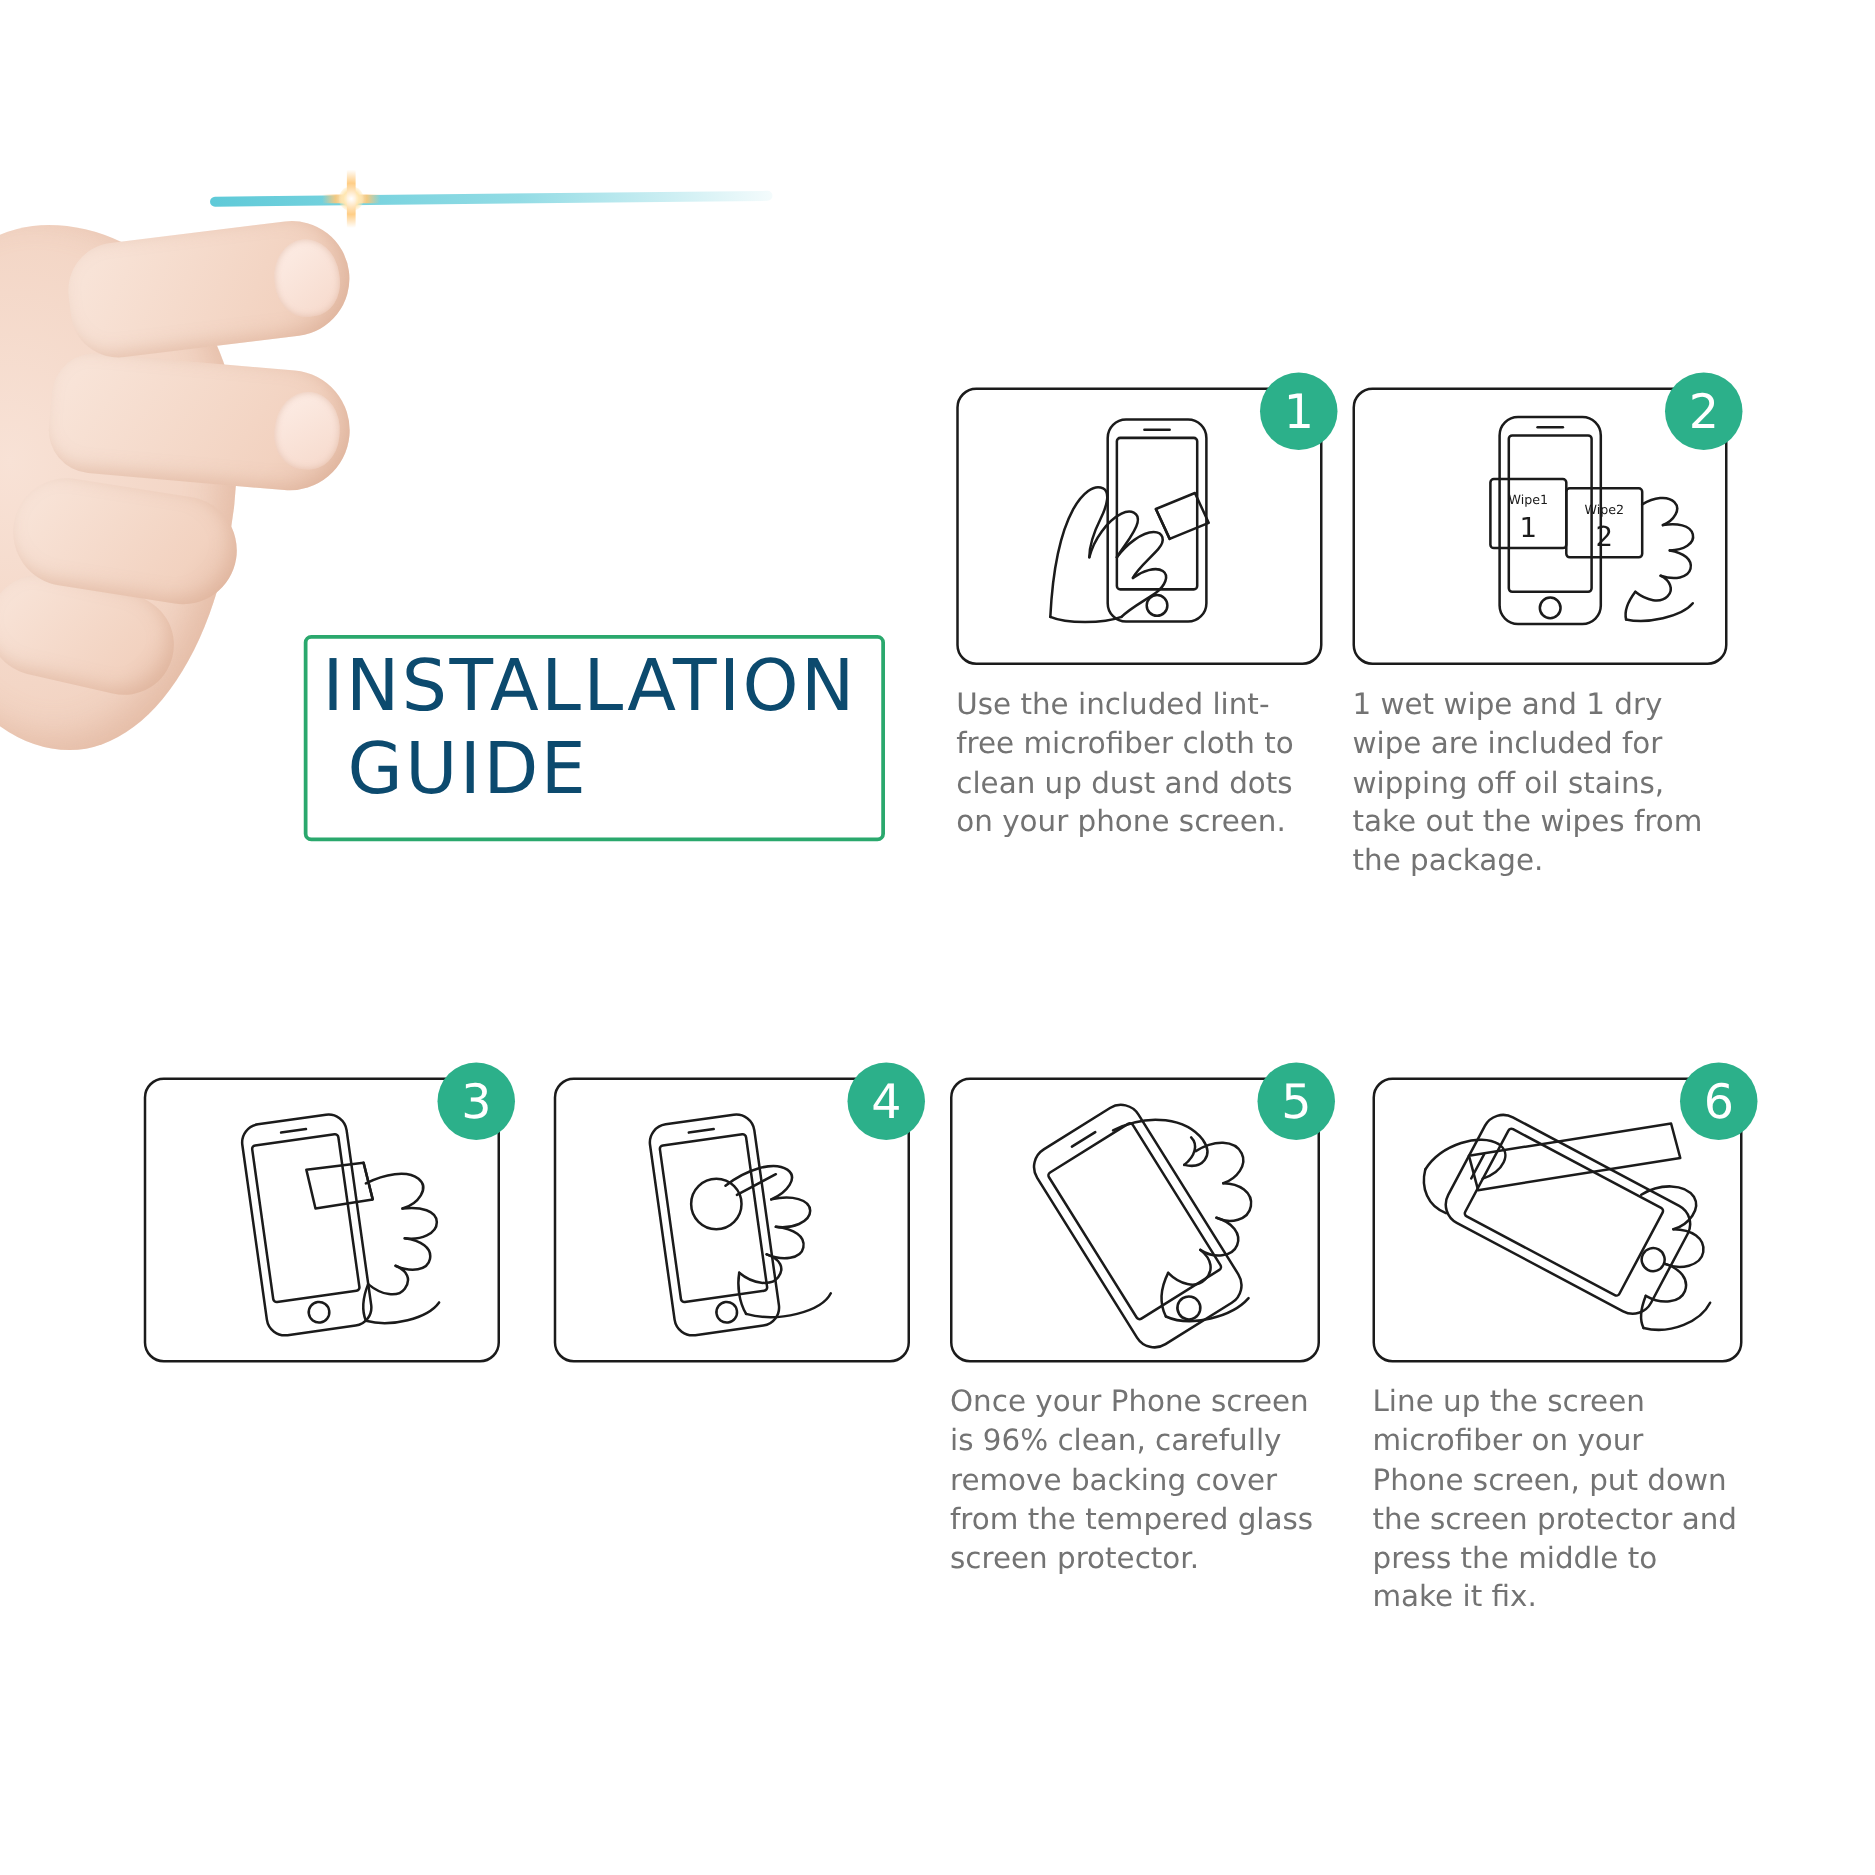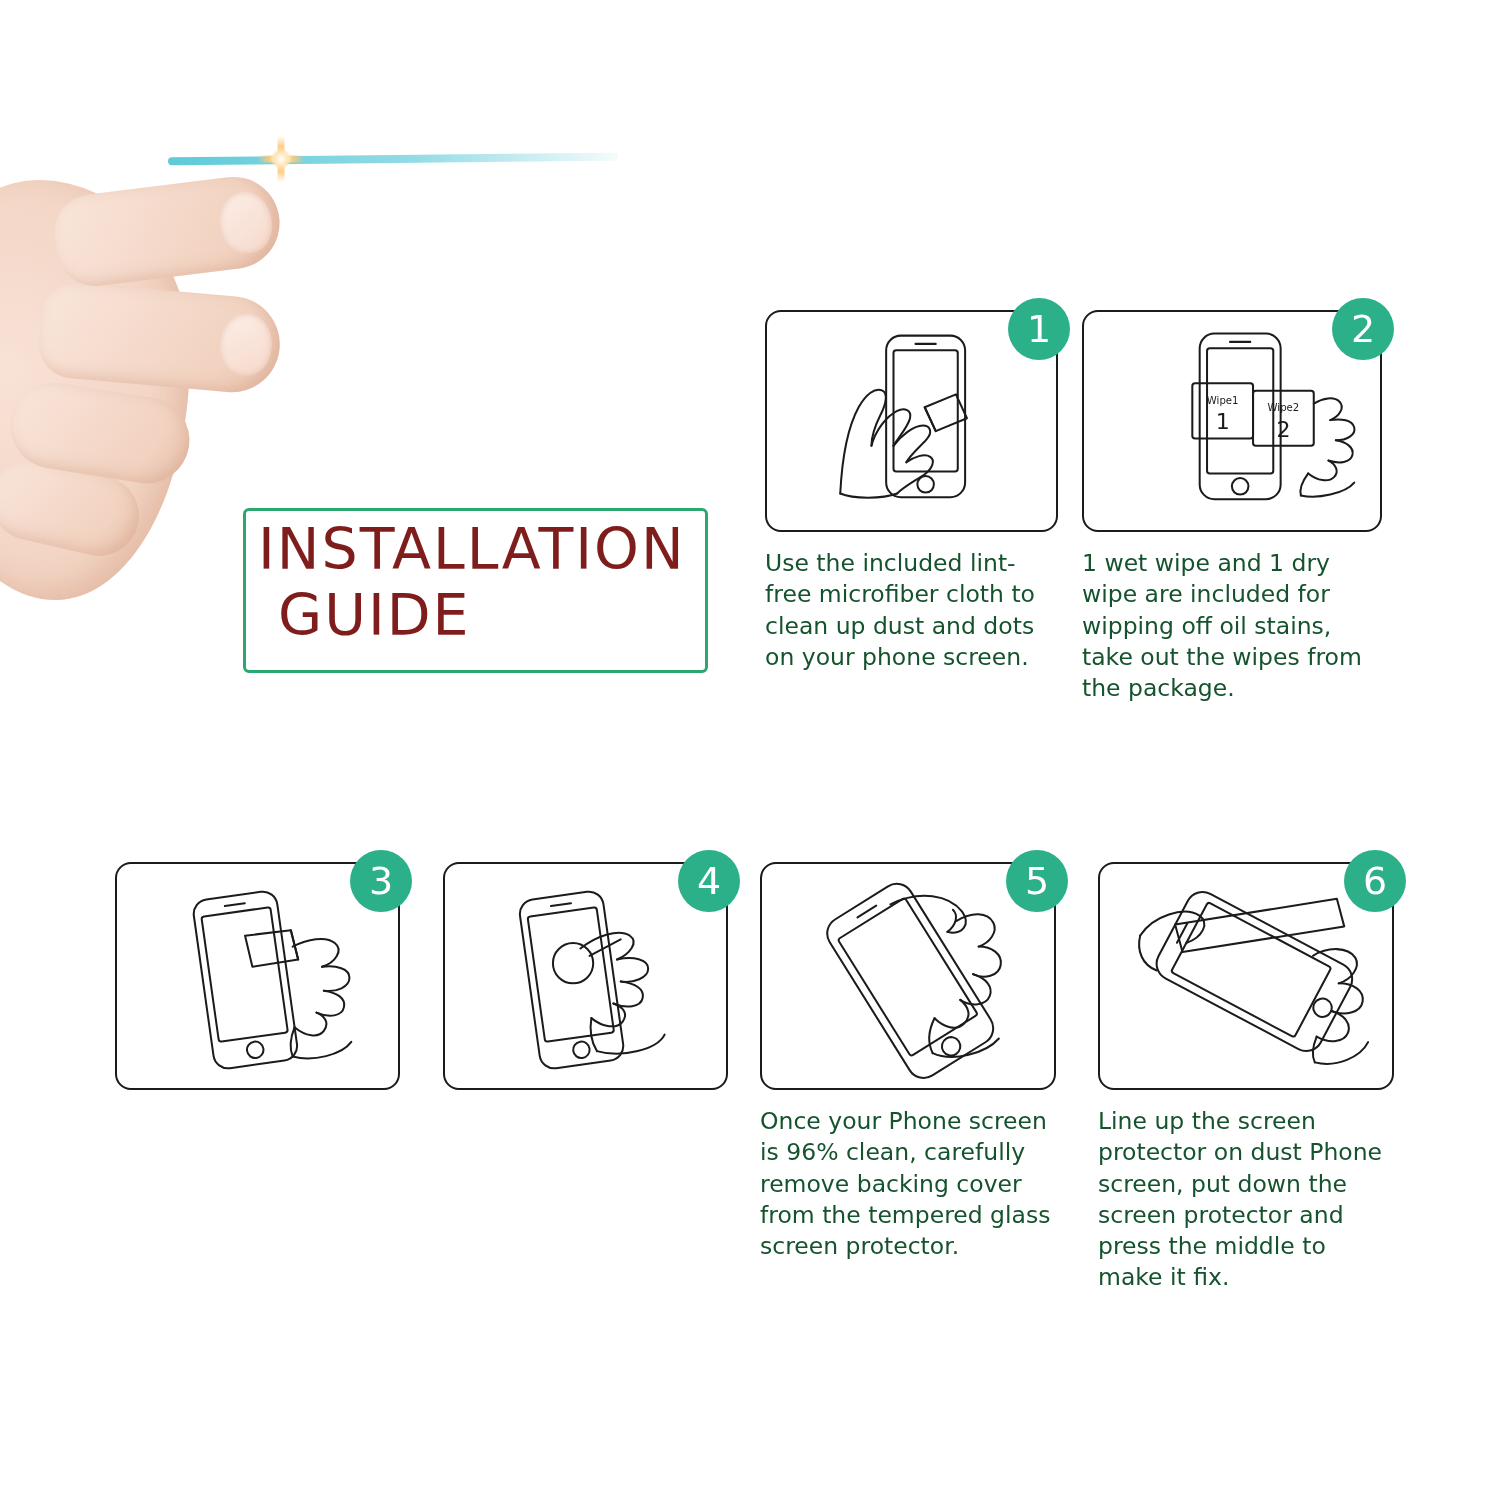--- a/index.html
+++ b/index.html
@@ -115,21 +115,21 @@
     height: 165px;
     border: 3px solid #2aa86d;
     border-radius: 6px;
     box-sizing: border-box;
   }
   .title-text {
     position: absolute;
     left: 258px;
     top: 516px;
     width: 450px;
-    color: #7f1d1d;
+    color: #0c4a6e;
     font-size: 57px;
     letter-spacing: 2px;
     line-height: 1.16;
     font-family: "DejaVu Sans", sans-serif;
     font-weight: 400;
   }
   .title-line2 { display: block; margin-left: 20px; }
 
   
   .step {
@@ -154,21 +154,21 @@
     color: #ffffff;
     font-size: 38px;
     line-height: 62px;
     text-align: center;
     font-family: "DejaVu Sans", sans-serif;
   }
   .caption {
     margin-top: 16px;
     font-size: 23.5px;
     line-height: 1.33;
-    color: #14532d;
+    color: #737373;
     font-family: "DejaVu Sans", sans-serif;
   }
 
   
   .art { position: absolute; inset: 0; padding-left: 20px; }
   .art svg { width: 100%; height: 100%; display: block; }
 </style>
 </head>
 <body>
 
@@ -343,14 +343,14 @@
 
         <path d="M210 92 C226 82 248 82 256 94 C262 104 252 118 238 122"></path>
         <path d="M238 122 C254 122 266 130 264 142 C262 154 244 158 230 152"></path>
         <path d="M230 152 C244 156 252 166 248 176 C244 186 228 188 214 180"></path>
         <path d="M214 180 C210 190 208 200 212 208"></path>
         <path d="M212 208 C236 214 262 202 270 186"></path>
       </svg>
     </div>
     <div class="badge">6</div>
   </div>
-  <div class="caption">Line up the screen protector on dust Phone screen, put down the screen protector and press the middle to make it fix.</div>
+  <div class="caption">Line up the screen microfiber on your Phone screen, put down the screen protector and press the middle to make it fix.</div>
 </div>
 
 </body></html>

